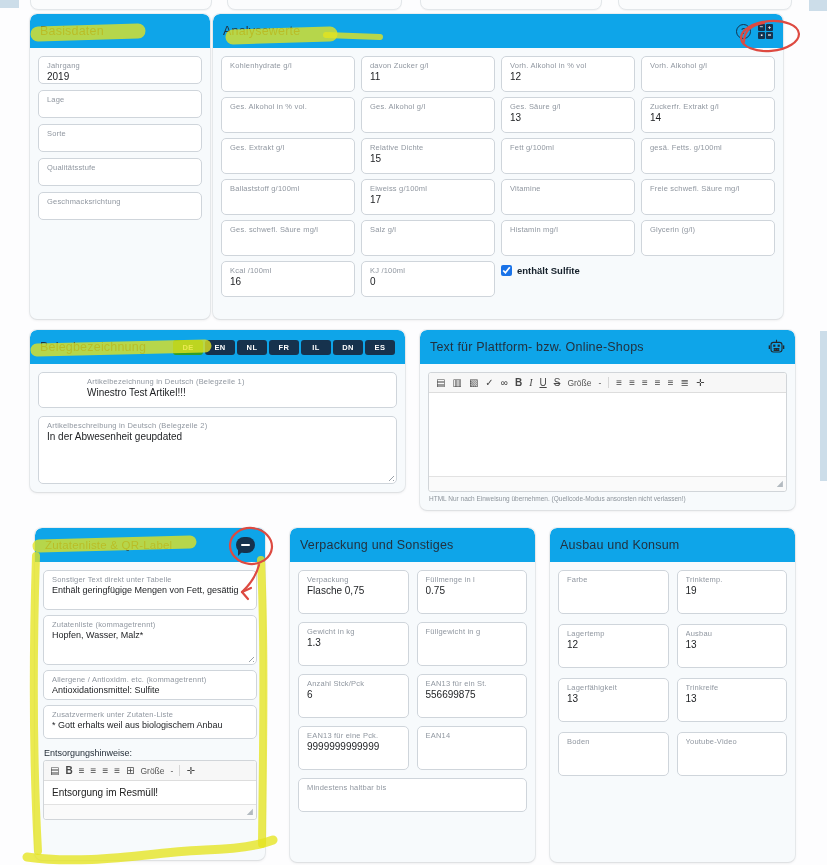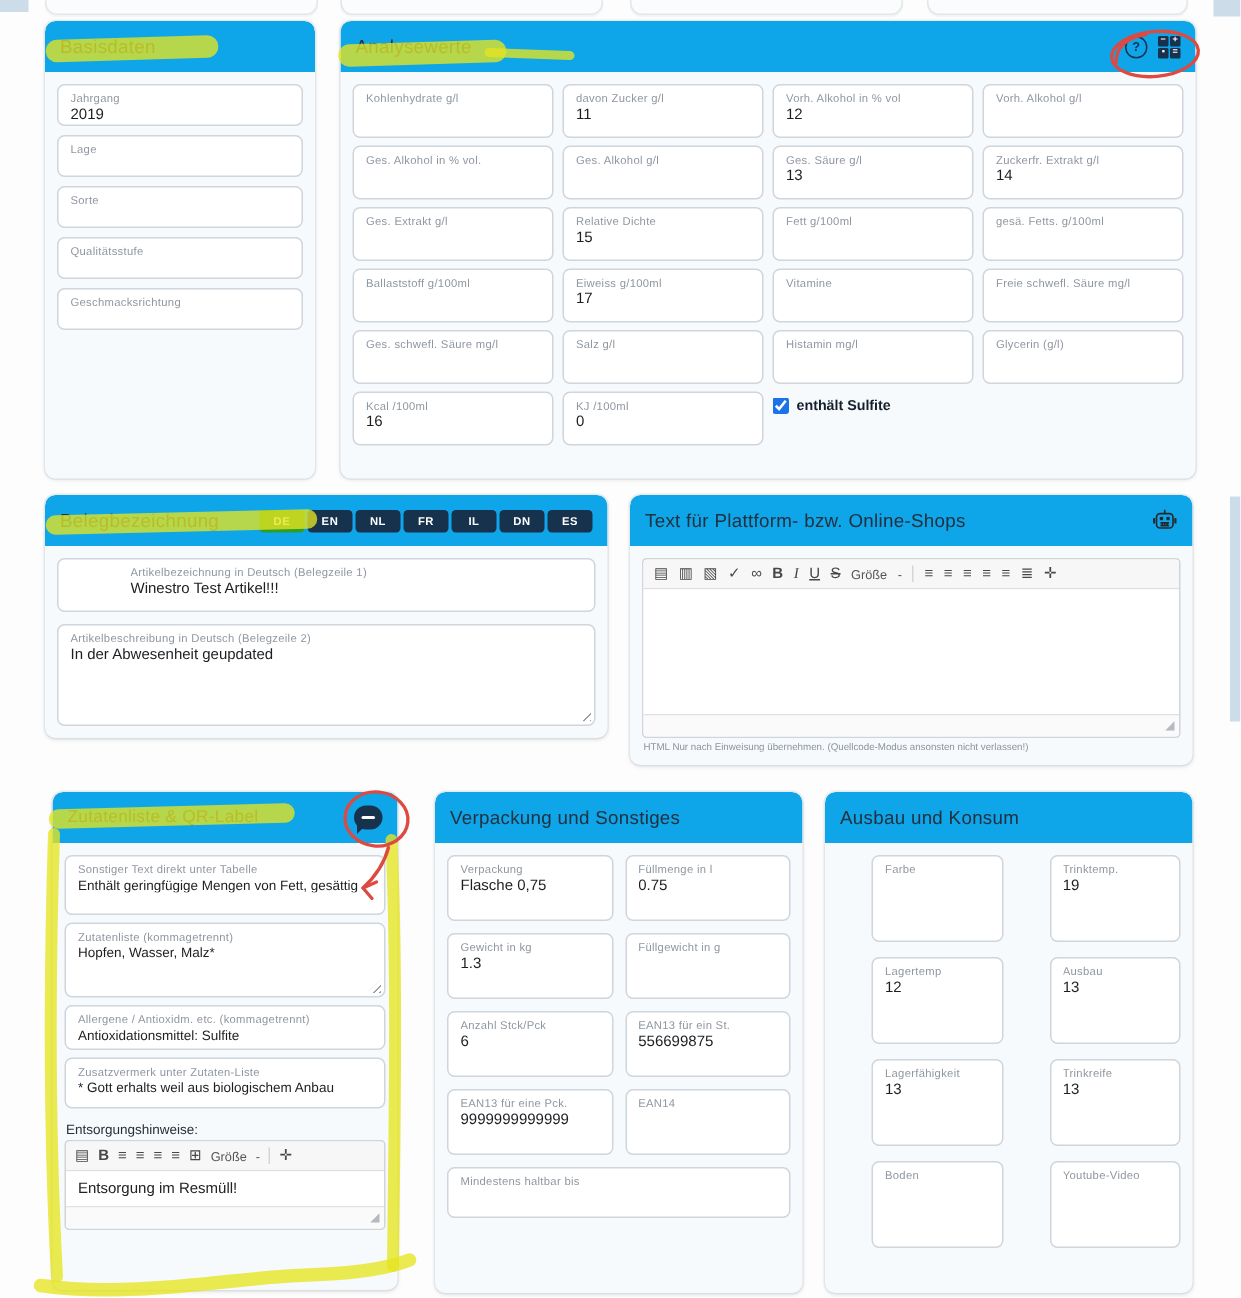--- a/index.html
+++ b/index.html
@@ -55,21 +55,21 @@
   .tb-sep{width:1px;height:11px;background:#d6d6d6;}
   .editor-content{background:#fff;padding:6px 8px;font-size:10px;color:#222;flex:1;}
   .editor-footer{height:14px;background:#fafafa;border-top:1px solid #e2e2e2;display:flex;align-items:center;justify-content:flex-end;padding:0 3px;border-radius:0 0 3px 3px;}
   .resize-tri{font-size:8px;color:#b3bac0;line-height:8px;}
   .footnote{font-size:6.5px;color:#8d949b;margin:3px 1px 0;}
 
   .two-col{display:grid;grid-template-columns:1fr 1fr;gap:8px;padding:8px;}
   .verp-grid .field{height:44px;}
   .verp-grid .field:last-child{grid-column:1 / -1;height:34px;}
   .ausb-grid{gap:10px 8px;}
-  .ausb-grid .field{height:58px;margin-left:23px;}
+  .ausb-grid .field{height:44px;}
 
   .zut-fields{display:flex;flex-direction:column;gap:5px;padding:8px 8px 6px;}
   .zut-fields .field:nth-child(1){height:40px;}
   .zut-fields .field:nth-child(2){height:50px;}
   .zut-fields .field:nth-child(3){height:30px;}
   .zut-fields .field:nth-child(4){height:34px;}
   .zut-fields .field-value{font-size:9px;}
   .ents-label{font-size:9px;color:#26303a;margin:3px 9px 2px;}
   .mini-editor{margin:0 8px 8px;}
   .mini-editor .editor-toolbar{gap:6px;padding:4px 6px;}
@@ -118,21 +118,21 @@
         <span class="field-label">Qualitätsstufe</span>
         <div class="field-value"></div>
       </div>
       <div class="field">
         <span class="field-label">Geschmacksrichtung</span>
         <div class="field-value"></div>
       </div>
     </div>
 </section>
 
-<section class="card" style="left:227px;top:14px;width:570px;height:305px;">
+<section class="card" style="left:213px;top:14px;width:570px;height:305px;">
   <div class="card-header">
     <span class="card-title">Analysewerte</span>
     <span class="hdr-right">
       <span class="help-icon">?</span>
       <span class="calc-icon">
         <span>−</span>
           <span>+</span>
           <span>▪</span>
           <span>=</span>
       </span>

